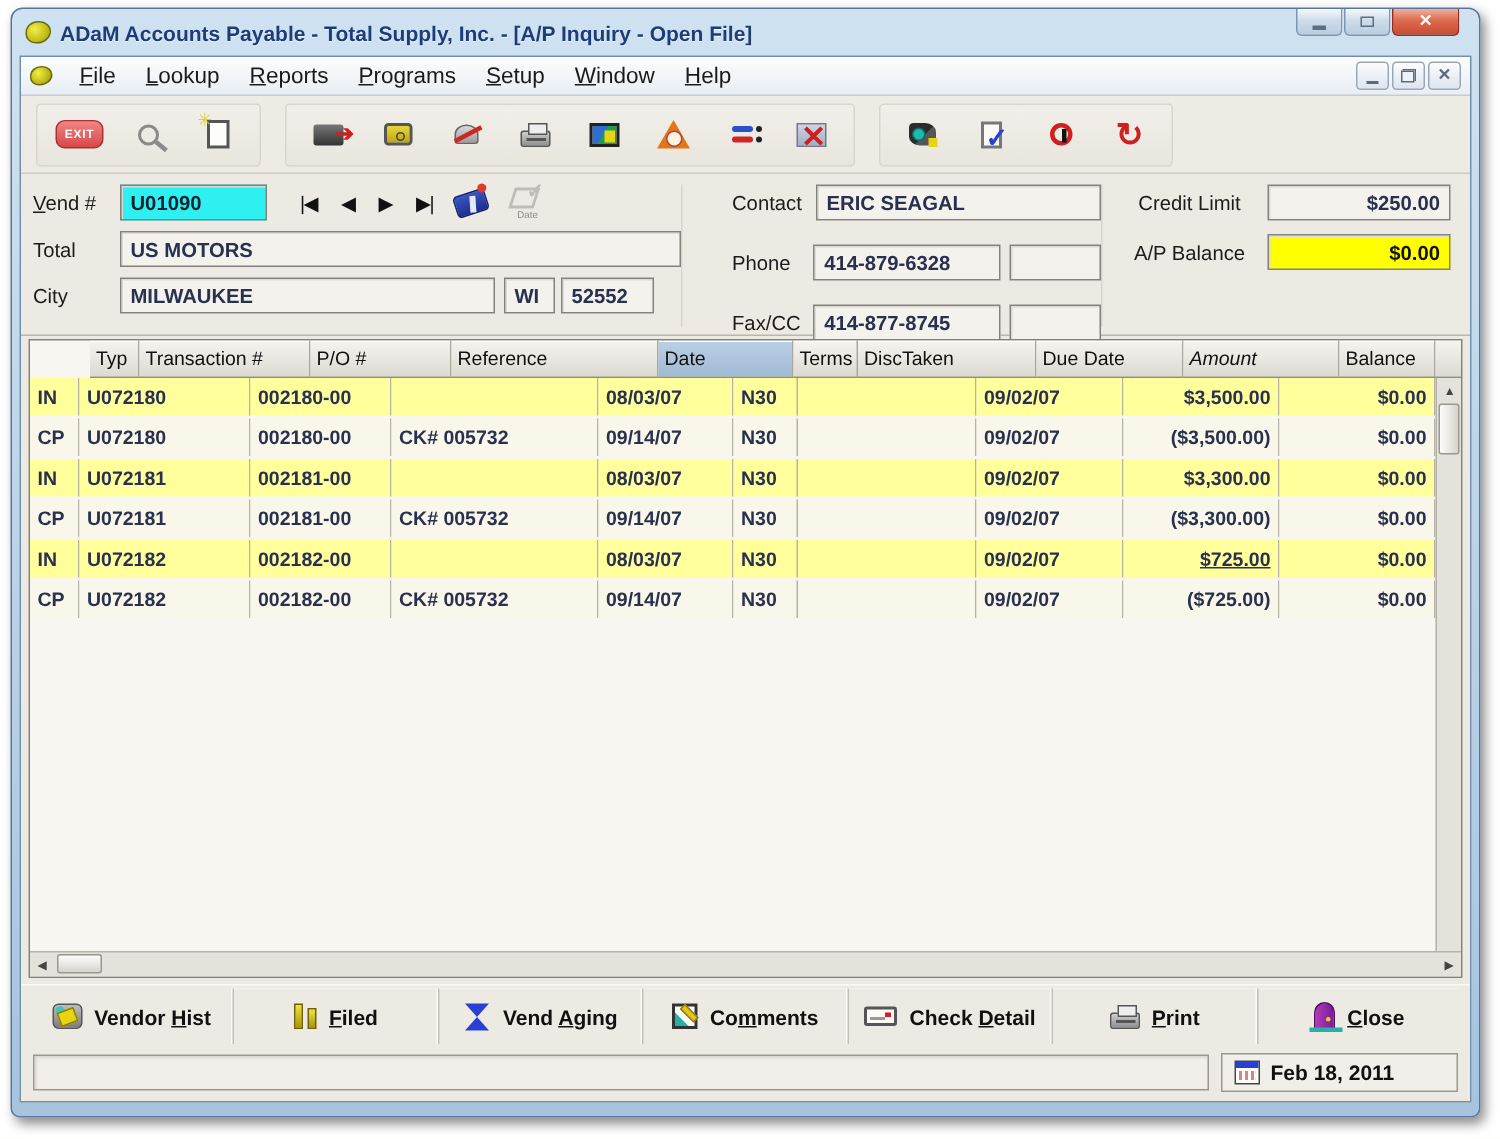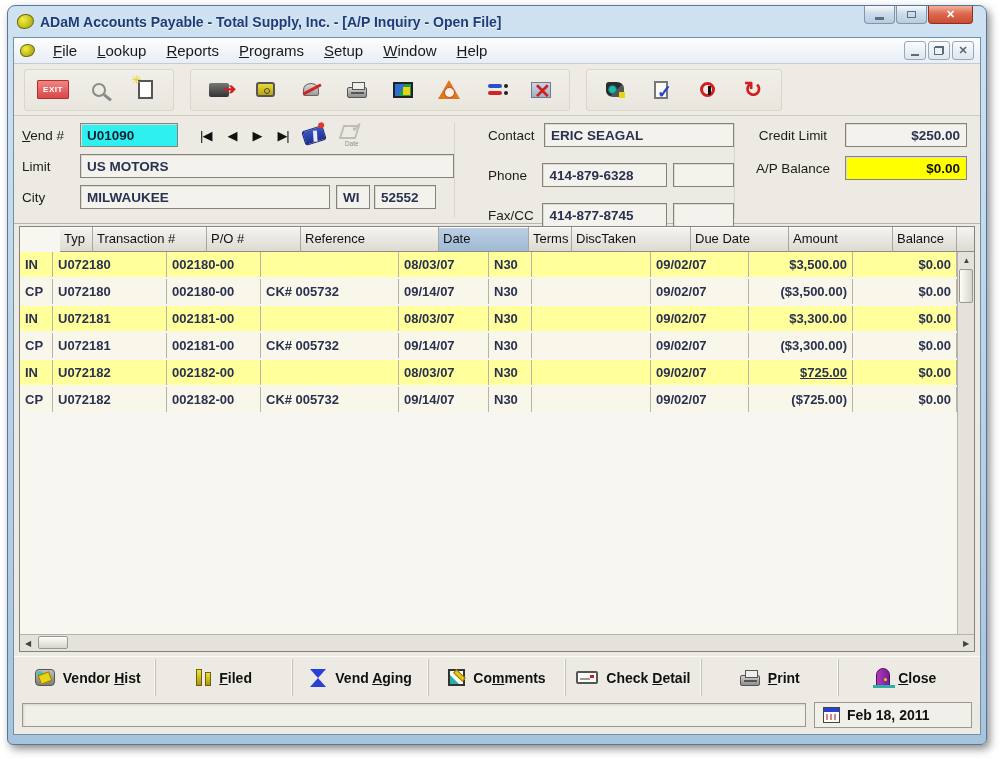--- a/index.html
+++ b/index.html
@@ -41,21 +41,21 @@
   .g-x { font-size:11px; color:#5c6b7c; font-weight:bold; line-height:1; }
 
   
   .toolbar { height:52px; background:#edebe4; display:flex; align-items:center; gap:16px; padding:5px 10px;
     border-bottom:1px solid #cfccc3; }
   .tb-group { display:flex; align-items:center; gap:14px; height:42px; padding:0 12px;
     border:1px solid #d9d6cc; border-radius:3px; background:linear-gradient(#f1efe9,#e9e6de); }
   .tb-btn { width:32px; height:32px; display:flex; align-items:center; justify-content:center; }
 
   .ic-exit { background:linear-gradient(#f08585,#d84848); color:#fff; font-size:8px; font-weight:bold;
-    padding:4px 5px; border-radius:1px; border:1px solid #b03030; letter-spacing:.5px; }
+    padding:4px 5px; border-radius:6px; border:1px solid #b03030; letter-spacing:.5px; }
   .ic-mag { position:relative; width:14px; height:14px; border:2.5px solid #8a8a8a; border-radius:50%; }
   .ic-mag::after { content:""; position:absolute; width:9px; height:3px; background:#8a8a8a; right:-8px; bottom:-4px; transform:rotate(40deg); }
   .ic-doc { position:relative; width:15px; height:19px; background:#fdfdfa; border:2px solid #555; }
   .ic-doc::after { content:"✳"; position:absolute; left:-8px; top:-9px; color:#e8d414; font-size:12px; }
   .ic-export { position:relative; width:20px; height:14px; background:linear-gradient(#777,#333); border-radius:2px; }
   .ic-export::after { content:"➔"; position:absolute; right:-7px; top:-3px; color:#cf1f1f; font-size:15px; font-weight:bold; }
   .ic-safe { position:relative; width:19px; height:15px; background:linear-gradient(#e8d838,#bfa50f); border:2px solid #555; border-radius:3px; }
   .ic-safe::after { content:""; position:absolute; left:6px; top:4px; width:4px; height:4px; border:1.5px solid #444; border-radius:50%; }
   .ic-bell { position:relative; width:16px; height:13px; background:linear-gradient(#d9d9d9,#9d9d9d); border:1px solid #666; border-radius:55% 55% 15% 15%; }
   .ic-bell::after { content:""; position:absolute; left:-2px; top:4px; width:20px; height:2.5px; background:#cf2525; transform:rotate(-28deg); }
@@ -272,21 +272,21 @@
             <span class="nav-btn">▶</span>
             <span class="nav-btn">▶|</span>
           </span>
           <span class="ic-notebook"></span>
           <span class="stamp-wrap">
             <span class="ic-stamp"></span>
             <span class="stamp-caption">Date</span>
           </span>
         </div>
         <div class="vrow">
-          <span class="vlabel" style="width:58px">Limit</span>
+          <span class="vlabel" style="width:58px">Total</span>
           <span class="field" style="flex:1">US MOTORS</span>
         </div>
         <div class="vrow">
           <span class="vlabel" style="width:58px">City</span>
           <span class="field" style="width:250px">MILWAUKEE</span>
           <span class="field" style="width:34px;margin-left:6px">WI</span>
           <span class="field" style="width:62px;margin-left:4px">52552</span>
         </div>
       </div>
 
@@ -322,21 +322,21 @@
     <div class="grid">
       <div class="grid-header">
           <div class="gh" style="width: 33px;">Typ</div>
           <div class="gh" style="width: 114px;">Transaction #</div>
           <div class="gh" style="width: 94px;">P/O #</div>
           <div class="gh" style="width: 138px;">Reference</div>
           <div class="gh sorted" style="width: 90px;">Date</div>
           <div class="gh" style="width: 43px;">Terms</div>
           <div class="gh" style="width: 119px;">DiscTaken</div>
           <div class="gh" style="width: 98px;">Due Date</div>
-          <div class="gh" style="width: 104px;">Amount</div>
+          <div class="gh" style="width: 104px; font-style: italic;">Amount</div>
           <div class="gh" style="flex: 1 1 0%;">Balance</div>
           <div class="gh-spacer"></div>
         </div>
       <div class="grid-rows">
           <div class="grow inv">
             <div class="gc" style="width: 33px;">IN</div>
             <div class="gc" style="width: 114px;">U072180</div>
             <div class="gc" style="width: 94px;">002180-00</div>
             <div class="gc" style="width: 138px;"></div>
             <div class="gc" style="width: 90px;">08/03/07</div>

